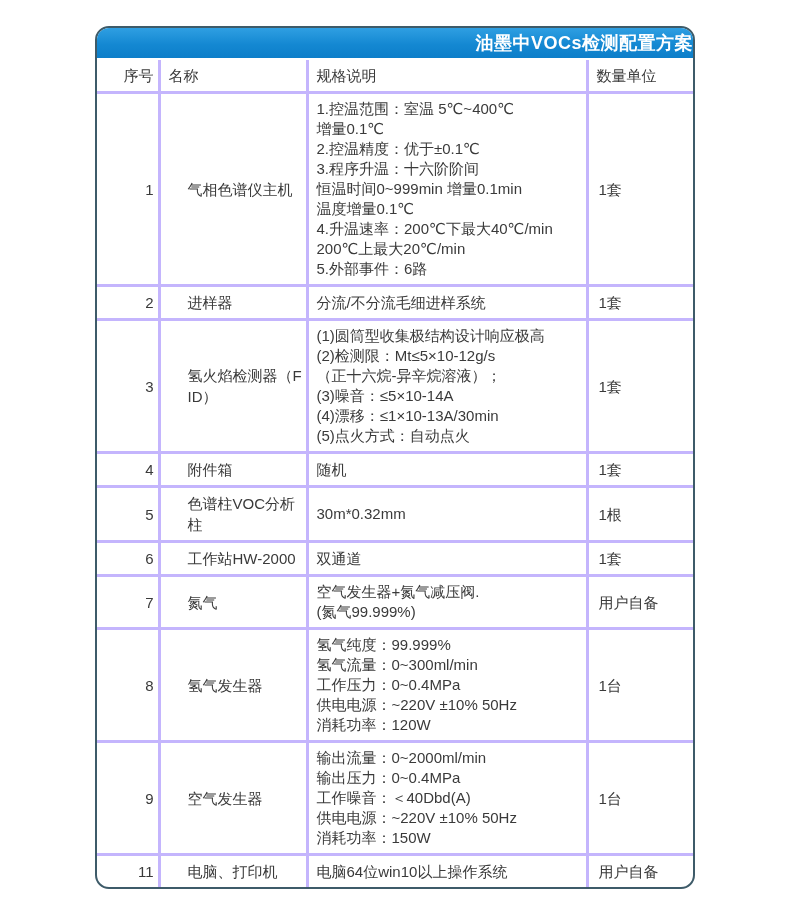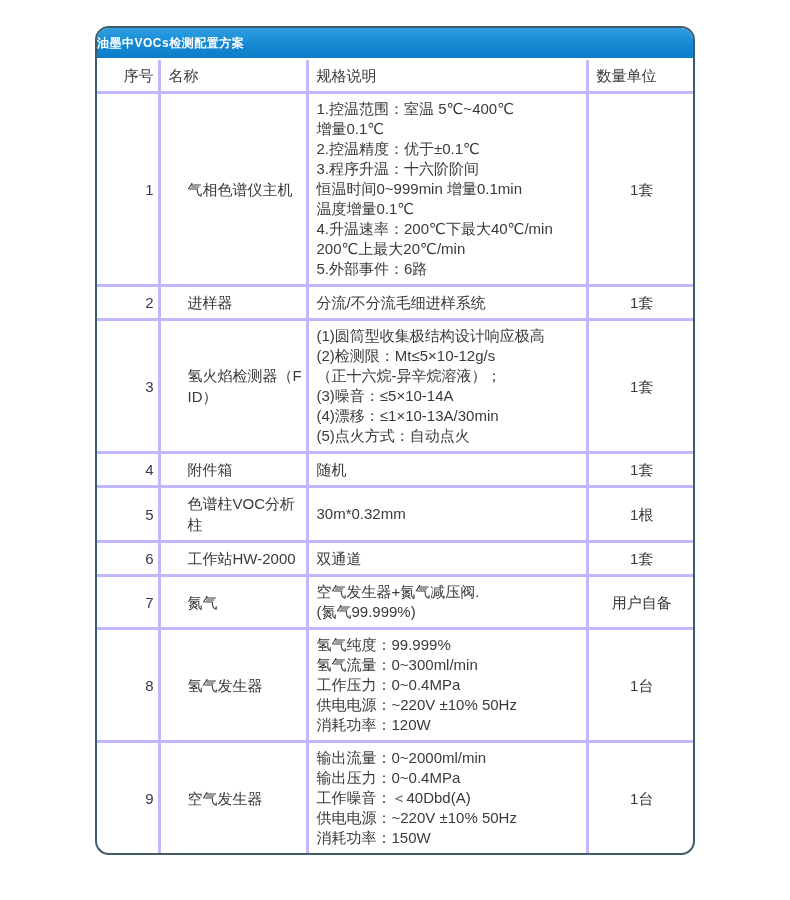--- a/index.html
+++ b/index.html
@@ -12,23 +12,23 @@
     width:600px; margin:26px auto 0;
     border:2px solid #3e5b69;
     border-radius:14px;
     overflow:hidden;
     background:#ffffff;
     box-sizing:border-box;
   }
   .title-bar {
     background:linear-gradient(180deg,#2f9fe2 0%,#1488d2 55%,#0d7ec9 100%);
     color:#ffffff;
-    font-size:12px;
+    font-size:18px;
     font-weight:bold;
-    text-align:left;
+    text-align:right;
     height:30px;
     line-height:30px;
     border-bottom:2px solid #ffffff;
     letter-spacing:0.5px;
   }
   table { border-collapse:collapse; width:100%; table-layout:fixed; }
   col.c-no   { width:62px; }
   col.c-name { width:148px; }
   col.c-spec { width:280px; }
   th, td {
@@ -41,21 +41,21 @@
     line-height:21px;
     color:#3a3a3a;
     word-break:break-all;
   }
   th:first-child, td:first-child { border-left:none; }
   th:last-child,  td:last-child  { border-right:none; }
   thead th { border-top:none; }
   tbody tr:last-child td { border-bottom:none; }
   th.no-h, td.no-cell { text-align:right; padding-left:8px; padding-right:4px; }
   td.name-cell { padding-left:27px; padding-right:3px; }
-  td.qty-cell  { padding-left:10px;text-align:center; }
+  td.qty-cell  { padding-left:10px; }
   td.spec-cell { padding-left:8px; padding-right:4px; }
   td.spec-cell .spec-line { line-height:20px; }
 </style>
 </head>
 <body>
 
 <div class="card">
   <div class="title-bar">油墨中VOCs检测配置方案</div>
   <table>
     <colgroup>
@@ -160,15 +160,23 @@
     <td class="name-cell">空气发生器</td>
     <td class="spec-cell">
             <div class="spec-line">输出流量：0~2000ml/min</div>
             <div class="spec-line">输出压力：0~0.4MPa</div>
             <div class="spec-line">工作噪音：＜40Dbd(A)</div>
             <div class="spec-line">供电电源：~220V ±10% 50Hz</div>
             <div class="spec-line">消耗功率：150W</div>
           </td>
     <td class="qty-cell">1台</td>
   </tr>
+        <tr>
+    <td class="no-cell">11</td>
+    <td class="name-cell">电脑、打印机</td>
+    <td class="spec-cell">
+            <div class="spec-line">电脑64位win10以上操作系统</div>
+          </td>
+    <td class="qty-cell">用户自备</td>
+  </tr>
       </tbody>
   </table>
 </div>
 
 </body></html>

